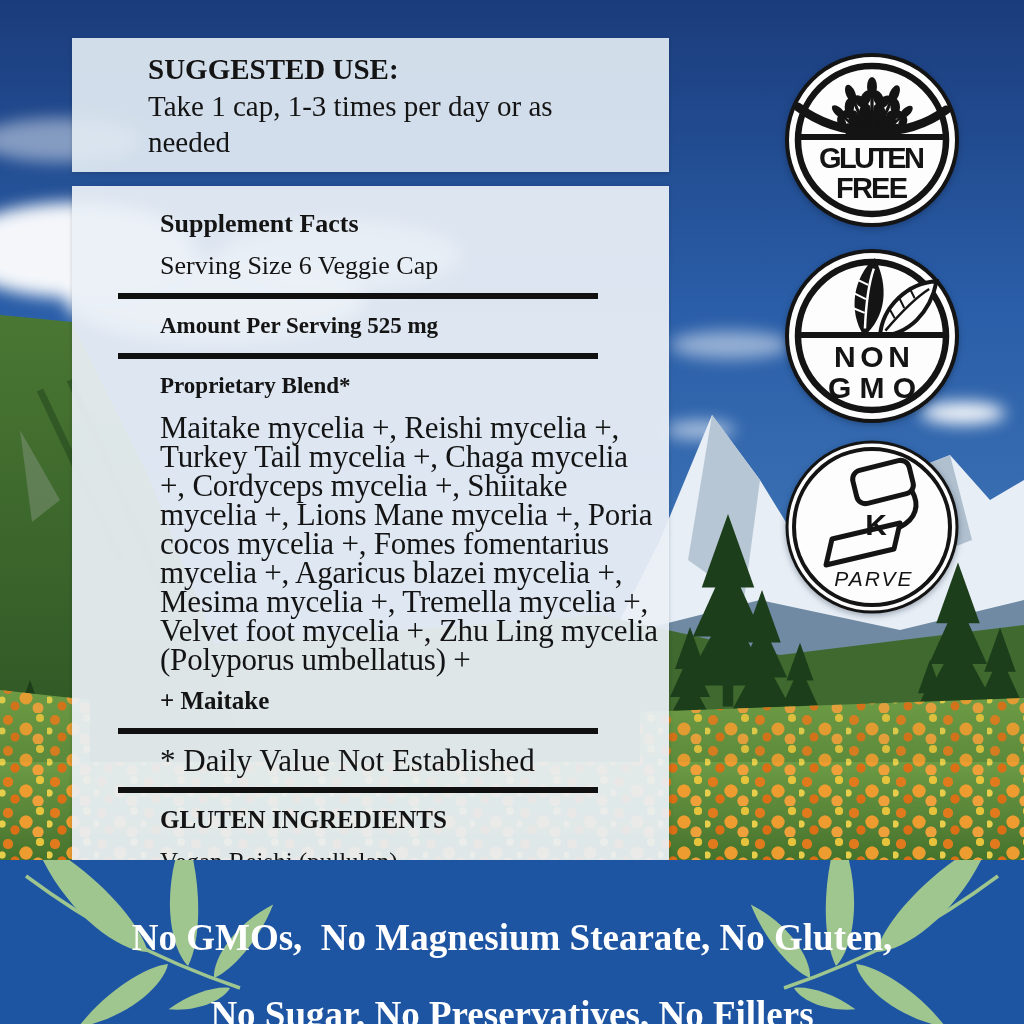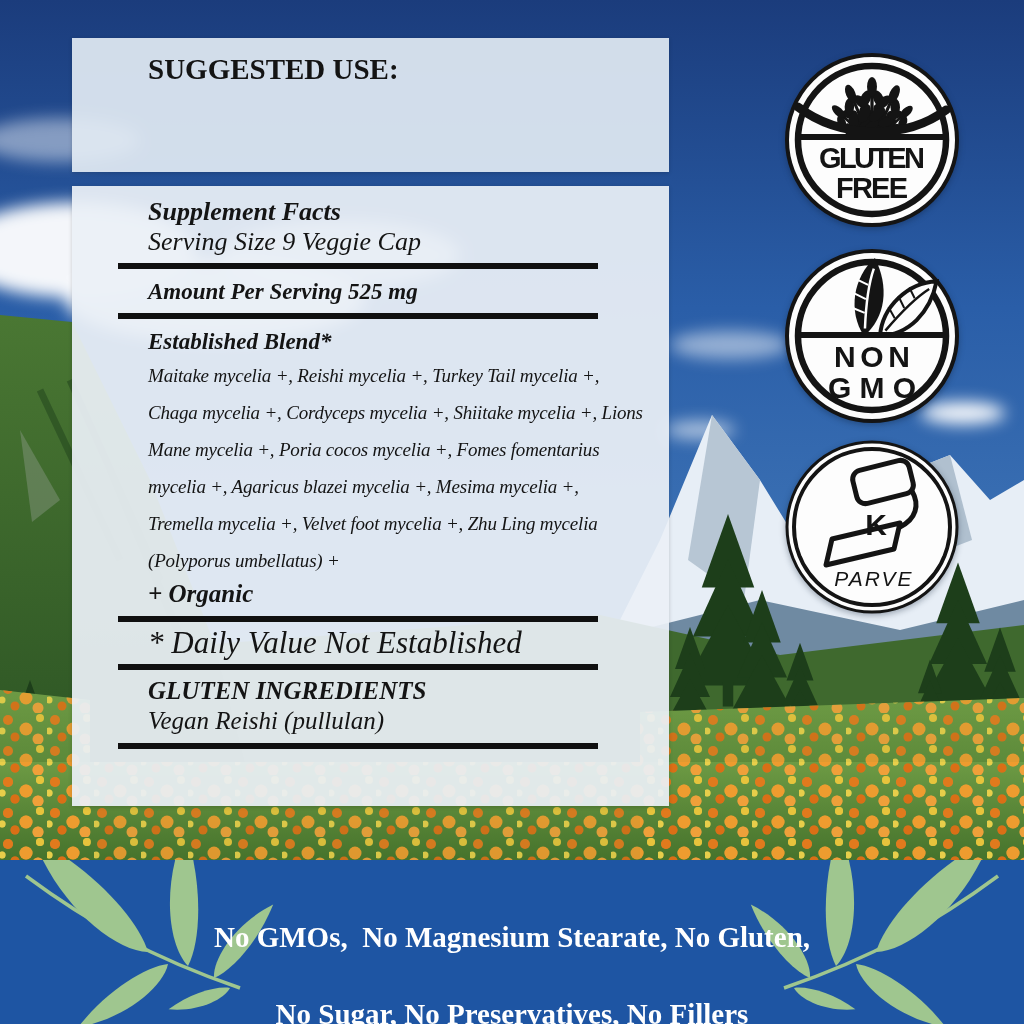--- a/index.html
+++ b/index.html
@@ -14,46 +14,46 @@
     background:rgba(226,234,243,0.92);box-sizing:border-box;
     padding:12px 20px 12px 76px;box-shadow:0 1px 4px rgba(0,0,0,.18);
   }
   .suggested h1{margin:0;font-size:29px;line-height:38px;font-weight:bold;}
   .suggested p{margin:0;font-size:29px;line-height:36px;width:460px;}
   .facts{
     position:absolute;left:72px;top:186px;width:597px;min-height:620px;
     background:rgba(235,240,246,0.93);box-sizing:border-box;
     padding:10px 19px 8px 76px;box-shadow:0 1px 4px rgba(0,0,0,.18);
   }
-  .facts p{margin:0;font-style:italic;}
+  .facts p{margin:12px;}
   .ft{font-size:26px;line-height:31px;font-weight:bold;}
   .fl{font-size:26px;line-height:30px;}
   .fb{font-size:23px;line-height:30px;font-weight:bold;}
-  .blend{font-size:19px;line-height:37px;width:500px;letter-spacing:-0.2px;}
+  .blend{font-size:31px;line-height:29px;width:500px;letter-spacing:-0.2px;}
   .foot{font-size:31px;line-height:29px;}
   .sm{font-size:25px;}
   .rule{height:6px;background:#101010;width:480px;margin:6px 0 8px -30px;}
   .rule.tight{margin:7px 0 6px -30px;}
   
   .badge{position:absolute;left:784px;width:176px;height:176px;filter:drop-shadow(0 2px 3px rgba(10,25,50,.35));}
   .badge svg{display:block;width:176px;height:176px;}
   .badge text{font-family:"Liberation Sans","DejaVu Sans",sans-serif;fill:#141414;}
   .bt{font-weight:bold;}
   .parve{font-style:italic;letter-spacing:2px;}
   
   .banner{
     position:absolute;left:0;top:860px;width:1024px;height:164px;
     background:#1e55a3;
   }
   .banner svg{position:absolute;inset:0;}
   .banner-text{
     position:absolute;inset:0;text-align:center;color:#ffffff;
     font-weight:bold;white-space:pre-wrap;
   }
-  .bl{font-size:29px;line-height:41px;}
+  .bl{font-size:37px;line-height:41px;}
   .bl1{margin-top:21px;}
 </style>
 </head>
 <body>
 
 <div class="canvas">
 
   <svg class="bg" width="1024" height="1024" viewBox="0 0 1024 1024" aria-hidden="true">
     <defs>
       <linearGradient id="sky" x1="0" y1="0" x2="0" y2="1">
@@ -137,31 +137,32 @@
       <path d="M640,712 L1024,698 L1024,860 L640,860 Z" fill="url(#meadow)"></path>
       <rect x="0" y="762" width="1024" height="98" fill="url(#meadow)"></rect>
       <path d="M0,690 L90,700 L90,860 L0,860 Z" fill="url(#fl)" opacity="0.9"></path>
       <path d="M640,712 L1024,698 L1024,860 L640,860 Z" fill="url(#fl)" opacity="0.9"></path>
       <rect x="0" y="762" width="1024" height="98" fill="url(#fl)" opacity="0.9"></rect>
     </g>
   </svg>
 
   <section class="suggested">
     <h1>SUGGESTED USE:</h1>
+    <p>Take 1 cap, 1-3 times per day or as needed</p>
   </section>
 
   <section class="facts">
     <p class="ft">Supplement Facts</p>
-    <p class="fl">Serving Size 9 Veggie Cap</p>
+    <p class="fl">Serving Size 6 Veggie Cap</p>
     <div class="rule"></div>
     <p class="fb">Amount Per Serving 525 mg</p>
     <div class="rule"></div>
-    <p class="fb">Established Blend*</p>
+    <p class="fb">Proprietary Blend*</p>
     <p class="fl blend">Maitake mycelia +, Reishi mycelia +, Turkey Tail mycelia +, Chaga mycelia +, Cordyceps mycelia +, Shiitake mycelia +, Lions Mane mycelia +, Poria cocos mycelia +, Fomes fomentarius mycelia +, Agaricus blazei mycelia +, Mesima mycelia +, Tremella mycelia +, Velvet foot mycelia +, Zhu Ling mycelia (Polyporus umbellatus) +</p>
-    <p class="fb sm">+ Organic</p>
+    <p class="fb sm">+ Maitake</p>
     <div class="rule tight"></div>
     <p class="foot">* Daily Value Not Established</p>
     <div class="rule tight"></div>
     <p class="fb sm">GLUTEN INGREDIENTS</p>
     <p class="fl sm">Vegan Reishi (pullulan)</p>
     <div class="rule tight"></div>
   </section>
 
   <div class="badge" style="top:52px">
     <svg viewBox="0 0 176 176">

